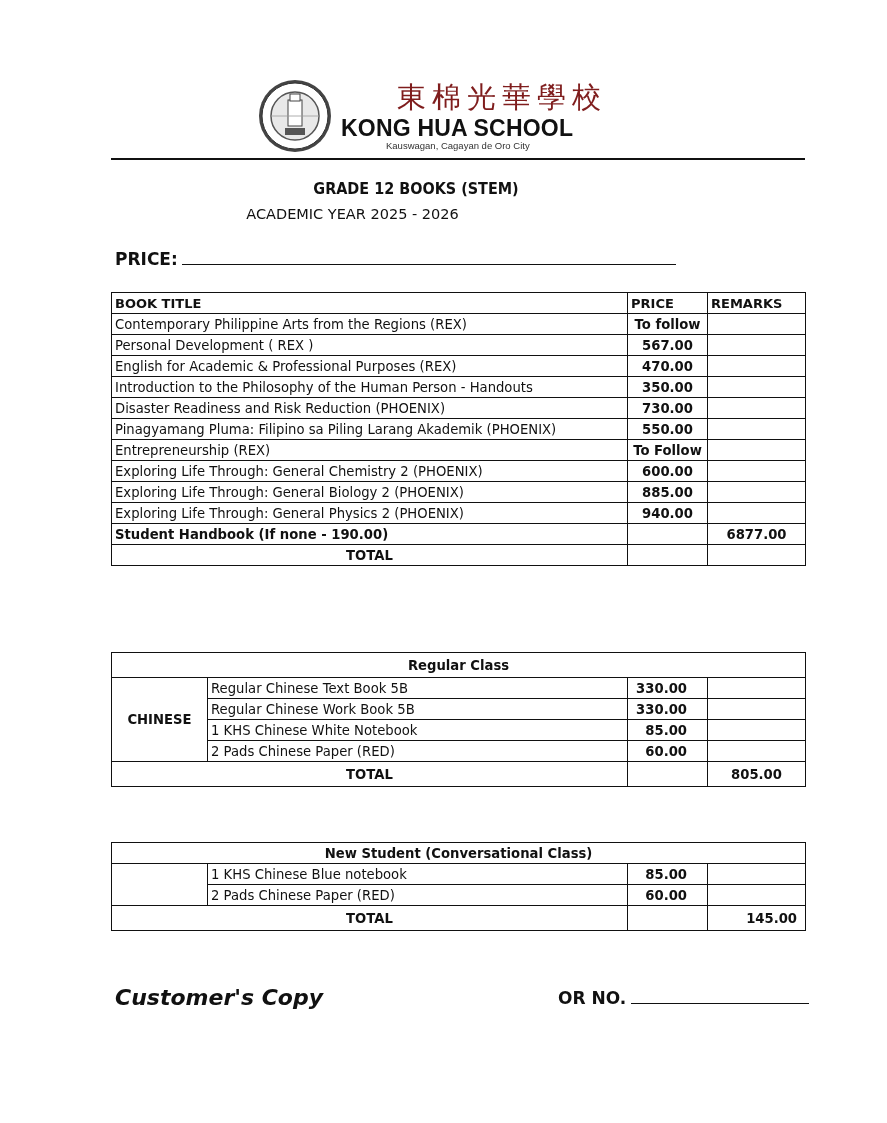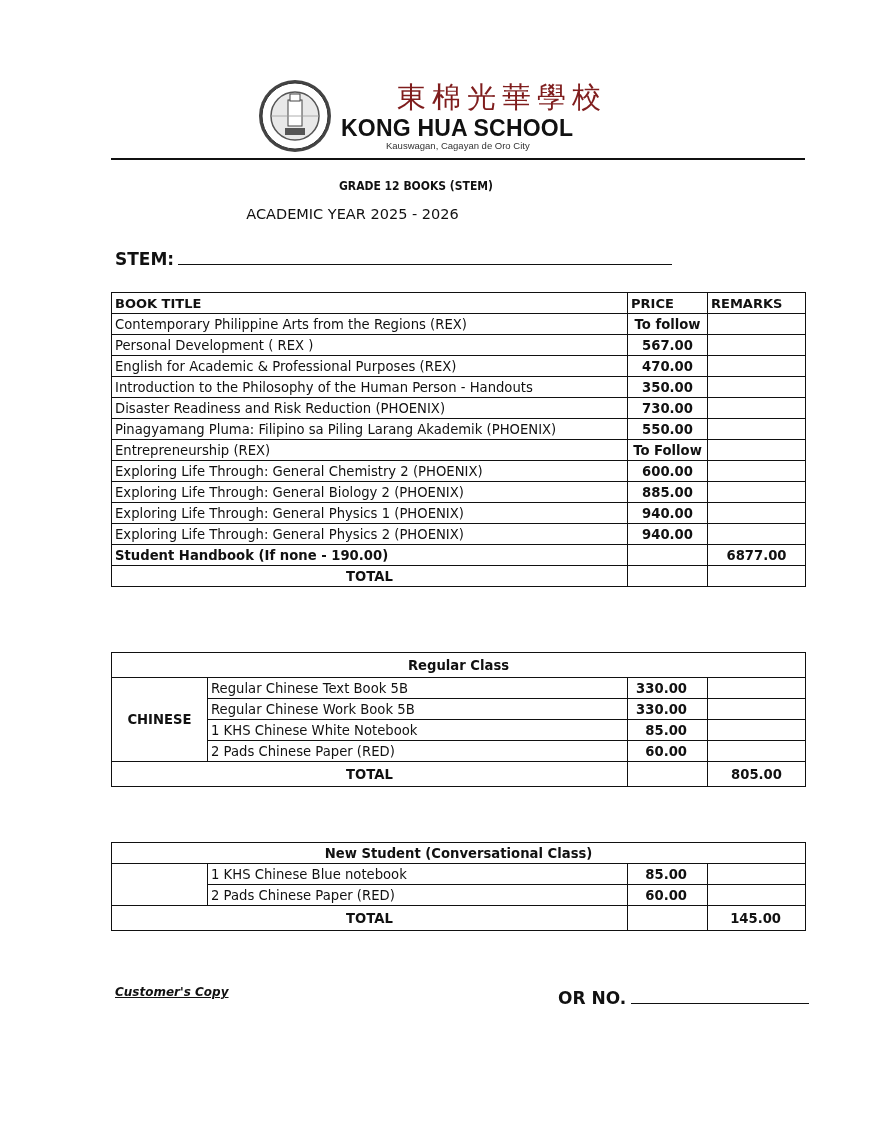--- a/index.html
+++ b/index.html
@@ -3,37 +3,37 @@
 <meta charset="utf-8">
 <style>
   html, body { margin:0; padding:0; background:#ffffff; }
   body { width:887px; height:1123px; position:relative; font-family:"DejaVu Sans", sans-serif; color:#111; overflow:hidden; }
   .header { position:absolute; left:255px; top:78px; width:390px; height:78px; }
   .seal { position:absolute; left:0; top:0; width:80px; height:76px; }
   .cn { position:absolute; left:102px; top:0px; font-family:"DejaVu Serif", serif; font-size:29px; letter-spacing:6px; color:#7f1d1d;margin-left:40px; }
   .en { position:absolute; left:86px; top:37px; font-family:"Liberation Sans", sans-serif; font-weight:bold; font-size:23px; color:#111; letter-spacing:0.2px; }
   .loc { position:absolute; left:131px; top:62px; font-family:"Liberation Sans", sans-serif; font-size:9.5px; color:#333; }
   .rule { position:absolute; left:111px; top:158px; width:694px; height:2px; background:#111; }
-  .title { position:absolute; left:0; width:832px; text-align:center; top:179px; font-weight:bold; font-size:12px; font-family:"DejaVu Sans Condensed","DejaVu Sans",sans-serif; }
+  .title { position:absolute; left:0; width:832px; text-align:center; top:179px; font-weight:bold; font-size:16px; font-family:"DejaVu Sans Condensed","DejaVu Sans",sans-serif; }
   .subtitle { position:absolute; left:0; width:705px; text-align:center; top:206px; font-size:14.5px; font-family:"DejaVu Sans", sans-serif; }
   .name-row { position:absolute; left:115px; top:248px; font-weight:bold; font-size:17px; }
   .name-line { display:inline-block; width:494px; border-bottom:1.5px solid #111; height:16px; vertical-align:baseline; margin-left:4px; }
   table { border-collapse:collapse; position:absolute; left:111px; width:694px; table-layout:fixed; }
   td, th { border:1.5px solid #111; padding:0 3px; font-size:13.2px; height:20px; line-height:19px; font-family:"DejaVu Sans", sans-serif; font-weight:normal; }
   th { font-weight:bold; font-size:13px; text-align:left; }
   .b { font-weight:bold; }
   .c { text-align:center; }
   .r { text-align:right; }
   .price { text-align:center; font-weight:bold; }
   .priceR { text-align:right; font-weight:bold; padding-right:20px; }
   #t1 { top:292px; }
   #t2 { top:652px; }
   #t3 { top:842px; }
   .two-line { line-height:20px; }
-  .footer-left { position:absolute; left:115px; top:985px; font-weight:bold; font-style:italic; font-size:12px;text-decoration:underline; }
+  .footer-left { position:absolute; left:115px; top:985px; font-weight:bold; font-style:italic; font-size:22px; }
   .footer-right { position:absolute; left:558px; top:985px; font-weight:bold; font-size:17px; }
   .or-line { display:inline-block; width:178px; border-bottom:1.5px solid #111; height:18px; vertical-align:baseline; margin-left:5px; }
 </style>
 </head>
 <body>
 
 <div class="header">
   <svg class="seal" viewBox="0 0 80 76">
     <circle cx="40" cy="38" r="36" fill="#444"></circle>
     <circle cx="40" cy="38" r="33" fill="#fff" stroke="#333" stroke-width="1"></circle>
@@ -46,21 +46,21 @@
   <div class="cn">東棉光華學校</div>
   <div class="en">KONG HUA SCHOOL</div>
   <div class="loc">Kauswagan, Cagayan de Oro City</div>
 </div>
 <div class="rule"></div>
 
 <div class="title">GRADE 12 BOOKS (STEM)</div>
 <div class="subtitle">ACADEMIC YEAR 2025 - 2026</div>
 
 <div class="name-row">
-  <span>STEM:</span><span class="name-line"></span>
+  <span>PRICE:</span><span class="name-line"></span>
 </div>
 
 <table id="t1">
   <colgroup>
       <col style="width:516px">
       <col style="width:80px">
       <col style="width:98px">
     </colgroup>
   <tbody>
       <tr>
@@ -107,25 +107,20 @@
     <td>Exploring Life Through: General Chemistry 2 (PHOENIX)</td>
     <td class="price">600.00</td>
     <td></td>
   </tr>
   <tr>
     <td>Exploring Life Through: General Biology 2 (PHOENIX)</td>
     <td class="price">885.00</td>
     <td></td>
   </tr>
   <tr>
-    <td>Exploring Life Through: General Physics 1 (PHOENIX)</td>
-    <td class="price">940.00</td>
-    <td></td>
-  </tr>
-  <tr>
     <td>Exploring Life Through: General Physics 2 (PHOENIX)</td>
     <td class="price">940.00</td>
     <td></td>
   </tr>
   <tr>
     <td class="b">Student Handbook (If none - 190.00)</td>
     <td class="price"></td>
     <td class="price">6877.00</td>
   </tr>
   <tr>
@@ -194,21 +189,21 @@
     <td></td>
   </tr>
   <tr>
     <td>2 Pads Chinese Paper (RED)</td>
     <td class="priceR">60.00</td>
     <td></td>
   </tr>
   <tr>
     <td colspan="2" class="b c" style="height:24px">TOTAL</td>
     <td class="priceR"></td>
-    <td class="r b" style="padding-right:24px">145.00</td>
+    <td class="r b" style="padding-right:8px">145.00</td>
   </tr>
 </tbody>
   </table>
 
 <div class="footer-left">Customer's Copy</div>
 <div class="footer-right">
   <span>OR NO.</span><span class="or-line"></span>
 </div>
 
 </body></html>

